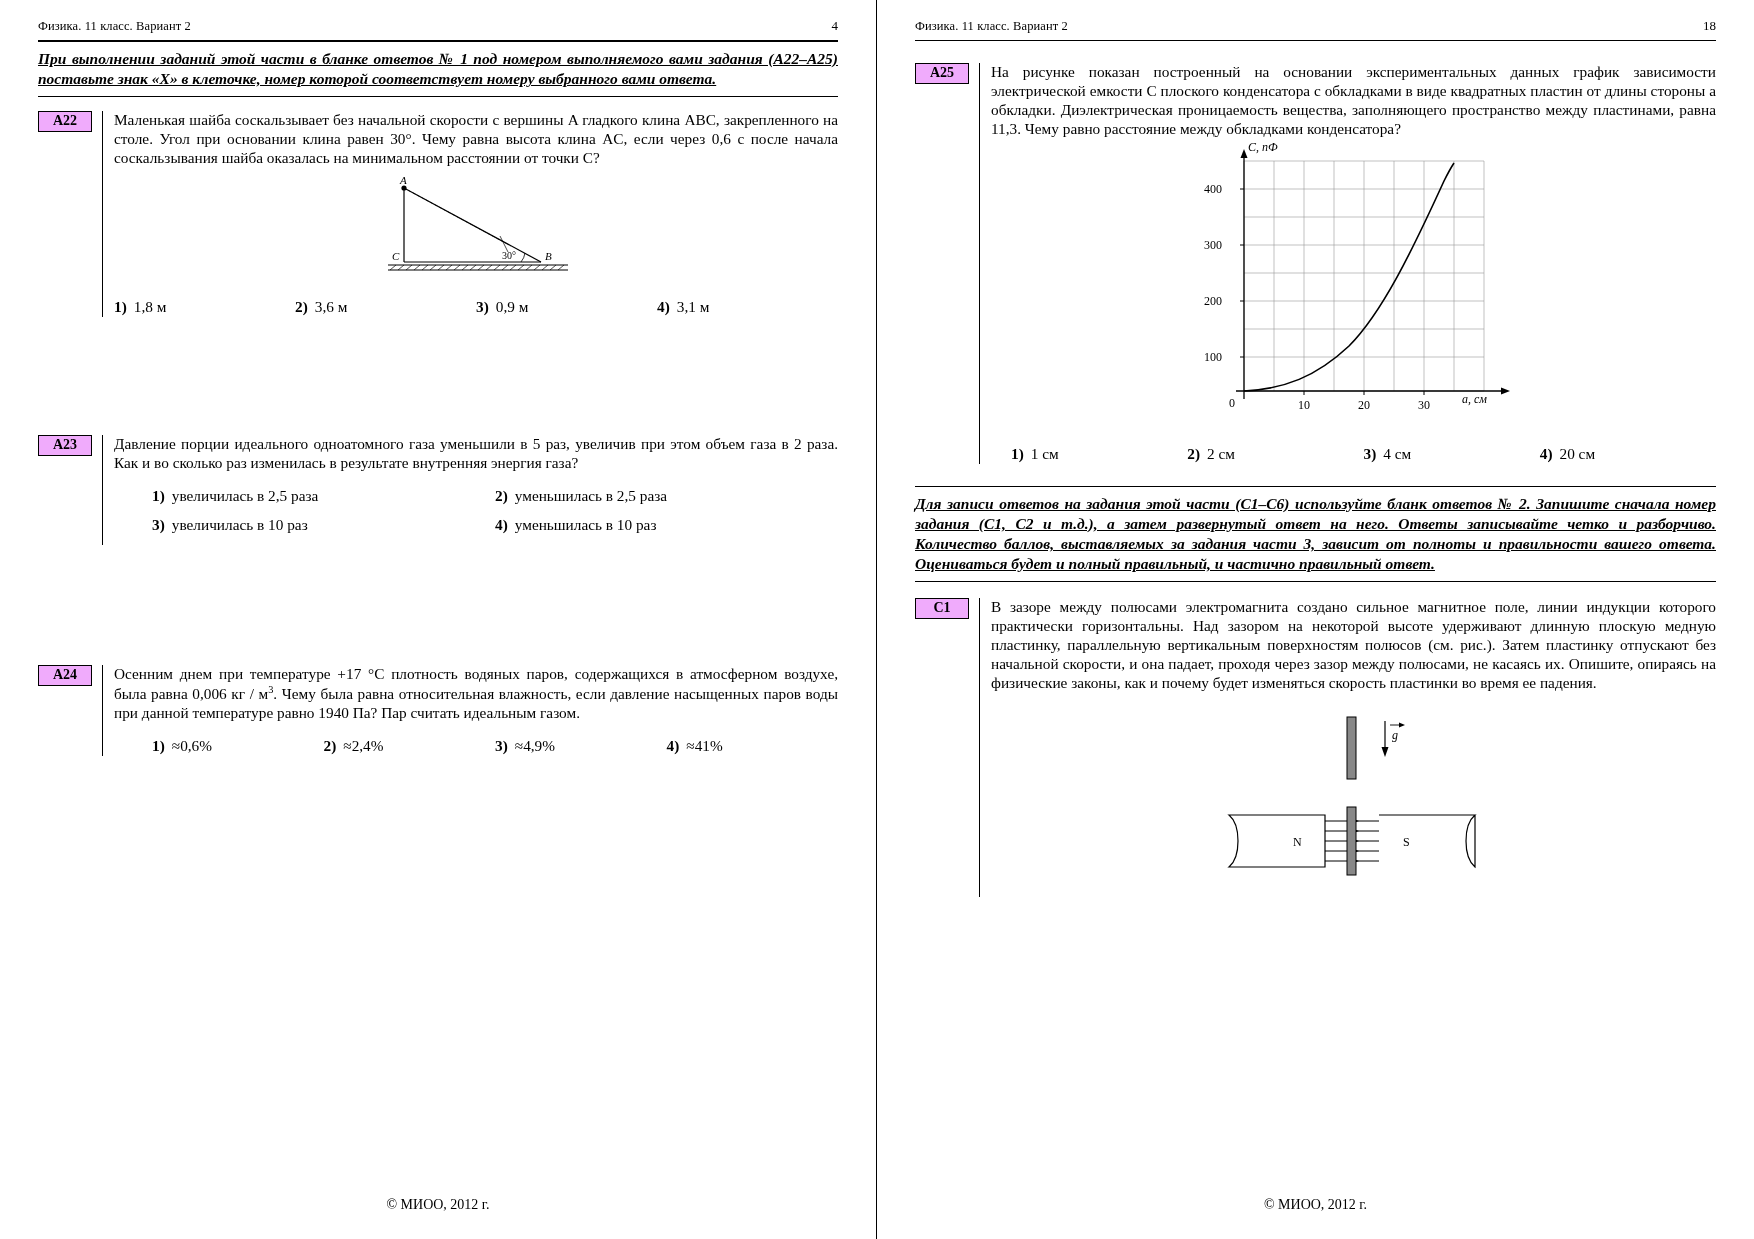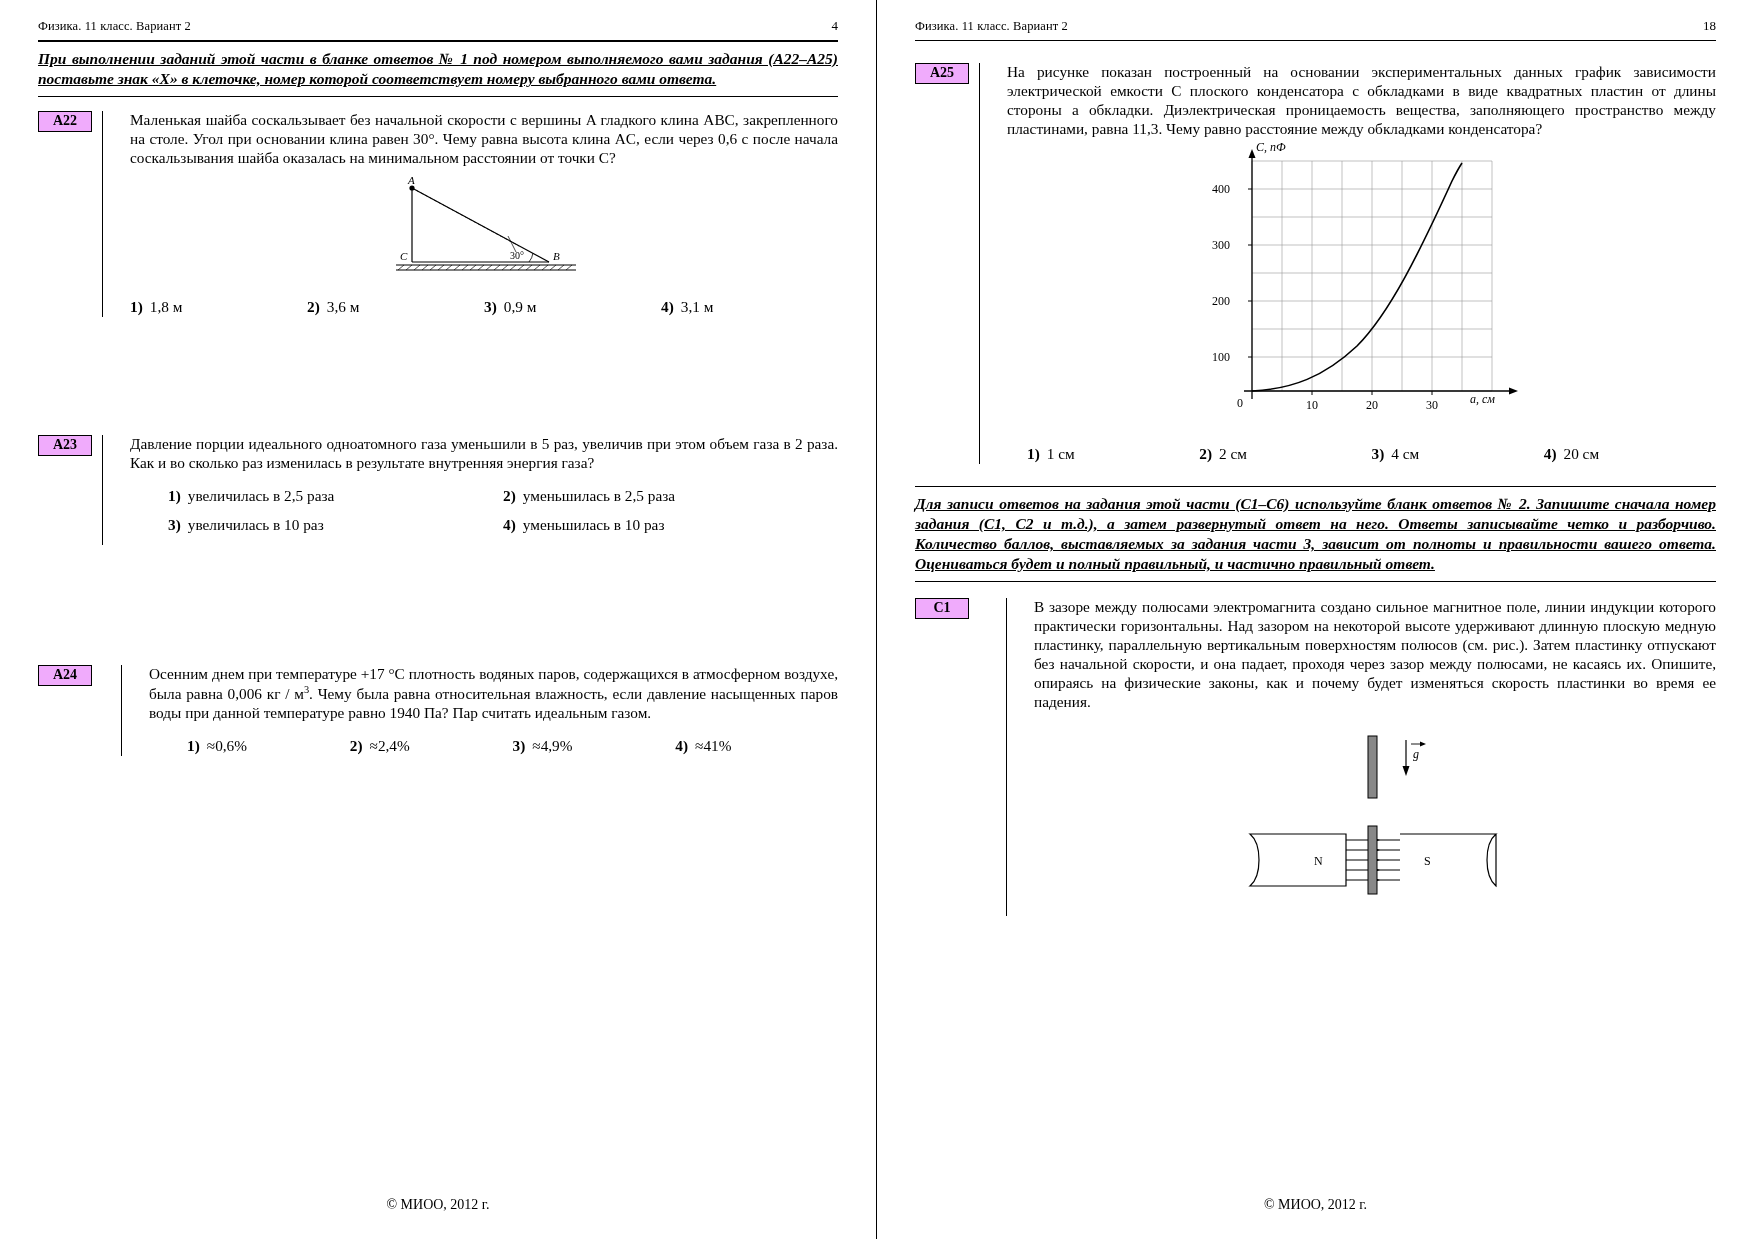--- a/index.html
+++ b/index.html
@@ -44,21 +44,21 @@
     border:1px solid #000;
     padding:1px 6px 2px 6px;
     height:21px;box-sizing:border-box;
     text-align:center;
     margin-right:10px;
     background:#f0abfc;
   }
   .task .body{
     flex:1;
     border-left:1px solid #000;
-    padding-left:27px;
+    padding-left:11px;
     font-size:15.3px;line-height:1.24;
     text-align:justify;
   }
   .task .body p{margin:0;}
   .answers{
     display:flex;margin-top:14px;font-size:15.3px;
   }
   .answers .a{display:flex;gap:7px;}
   .answers.four .a{width:25%;}
   .answers.two{flex-wrap:wrap;padding-left:38px;}
@@ -179,21 +179,21 @@
             <span>увеличилась в 10 раз</span>
           </div>
           <div class="a">
             <span class="num">4)</span>
             <span>уменьшилась в 10 раз</span>
           </div>
         </div>
       </div>
     </div>
 
-    <div class="task" style="margin-top:120px;gap:19px;">
+    <div class="task" style="margin-top:120px;">
       <div class="code">А24</div>
       <div class="body">
         <p><span>Осенним днем при температуре +17 °C плотность водяных паров, содержащихся в атмосферном воздухе, была равна 0,006 кг / м</span><sup>3</sup><span>. Чему была равна относительная влажность, если давление насыщенных паров воды при данной температуре равно 1940 Па? Пар считать идеальным газом.</span></p>
         <div class="answers four" style="padding-left:38px;">
           <div class="a">
             <span class="num">1)</span>
             <span>≈0,6%</span>
           </div>
           <div class="a">
             <span class="num">2)</span>
@@ -299,21 +299,21 @@
           <div class="a">
             <span class="num">4)</span>
             <span>20 см</span>
           </div>
         </div>
       </div>
     </div>
 
     <div class="instruction" style="margin-top:22px;">Для записи ответов на задания этой части (С1–С6) используйте бланк ответов № 2. Запишите сначала номер задания (С1, С2 и т.д.), а затем развернутый ответ на него. Ответы записывайте четко и разборчиво. Количество баллов, выставляемых за задания части 3, зависит от полноты и правильности вашего ответа. Оцениваться будет и полный правильный, и частично правильный ответ.</div>
 
-    <div class="task" style="margin-top:16px;gap:27px;">
+    <div class="task" style="margin-top:16px;">
       <div class="code">С1</div>
       <div class="body">
         <p>В зазоре между полюсами электромагнита создано сильное магнитное поле, линии индукции которого практически горизонтальны. Над зазором на некоторой высоте удерживают длинную плоскую медную пластинку, параллельную вертикальным поверхностям полюсов (см. рис.). Затем пластинку отпускают без начальной скорости, и она падает, проходя через зазор между полюсами, не касаясь их. Опишите, опираясь на физические законы, как и почему будет изменяться скорость пластинки во время ее падения.</p>
 
         <div class="c1fig">
           <svg width="330" height="190" viewBox="0 0 330 190">
 
             <rect x="158" y="10" width="9" height="62" fill="#888" stroke="#000" stroke-width="1"></rect>
 
             <line x1="196" y1="14" x2="196" y2="44" stroke="#000" stroke-width="1.2"></line>

